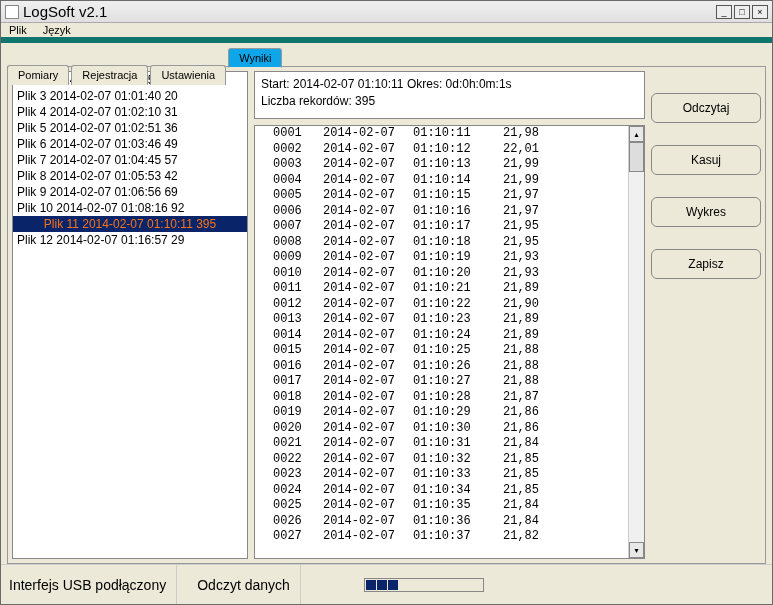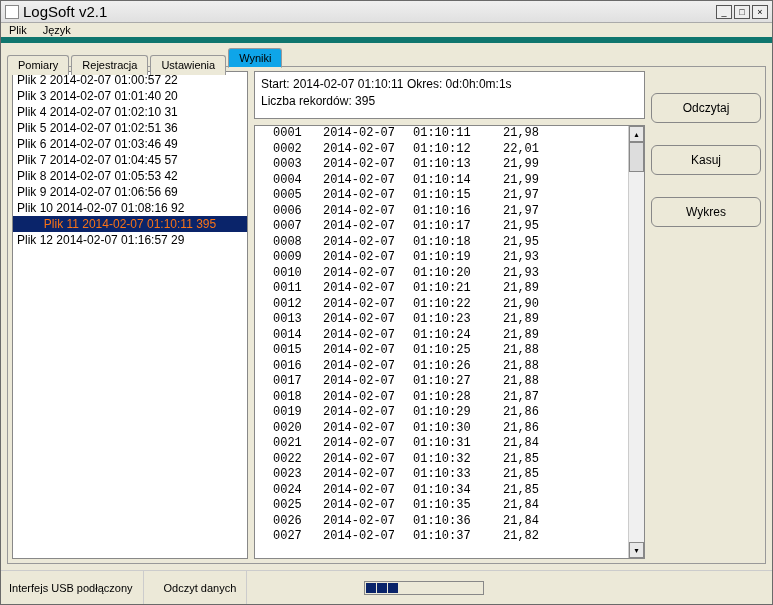--- a/index.html
+++ b/index.html
@@ -73,21 +73,21 @@
   margin-right: 2px;
   cursor: pointer;
   position: relative;
 }
 .tab.active {
   background: #0ea5e9;
   border-bottom: 1px solid #ece9d8;
   font-weight: normal;
   top: 1px;
 }
-.tab:not(.active) { top: 8px; }
+.tab:not(.active) { top: 18px; }
 .tab-panel {
   border: 1px solid #999;
   height: 498px;
   background: #ece9d8;
   display: flex;
   padding: 4px;
   gap: 6px;
 }
 .file-list {
   width: 236px;
@@ -182,26 +182,26 @@
 }
 .btn {
   height: 30px;
   border: 1px solid #888;
   background: #ece9d8;
   border-radius: 6px;
   cursor: pointer;
   font-size: 12px;
 }
 .statusbar {
-  height: 34px;
+  height: 40px;
   border-top: 1px solid #ccc;
   display: flex;
   align-items: center;
   padding: 0 8px;
-  font-size: 11px;
+  font-size: 14px;
   gap: 20px;
 }
 .status-cell {
   border-right: 1px solid #ccc;
   padding-right: 10px;
   height: 100%;
   display: flex;
   align-items: center;
 }
 .progress {
@@ -298,20 +298,21 @@
             <div class="vthumb"></div>
             <div class="vbtn bottom">▾</div>
           </div>
         </div>
       </div>
 
       <div class="right-col">
         <button class="btn">Odczytaj</button>
         <button class="btn">Kasuj</button>
         <button class="btn">Wykres</button>
+        <button class="btn">Zapisz</button>
       </div>
     </div>
   </div>
 
   <div class="statusbar">
     <div class="status-cell">Interfejs USB podłączony</div>
     <div class="status-cell">Odczyt danych</div>
     <div class="progress">
       <div class="pblock"></div>
       <div class="pblock"></div>

